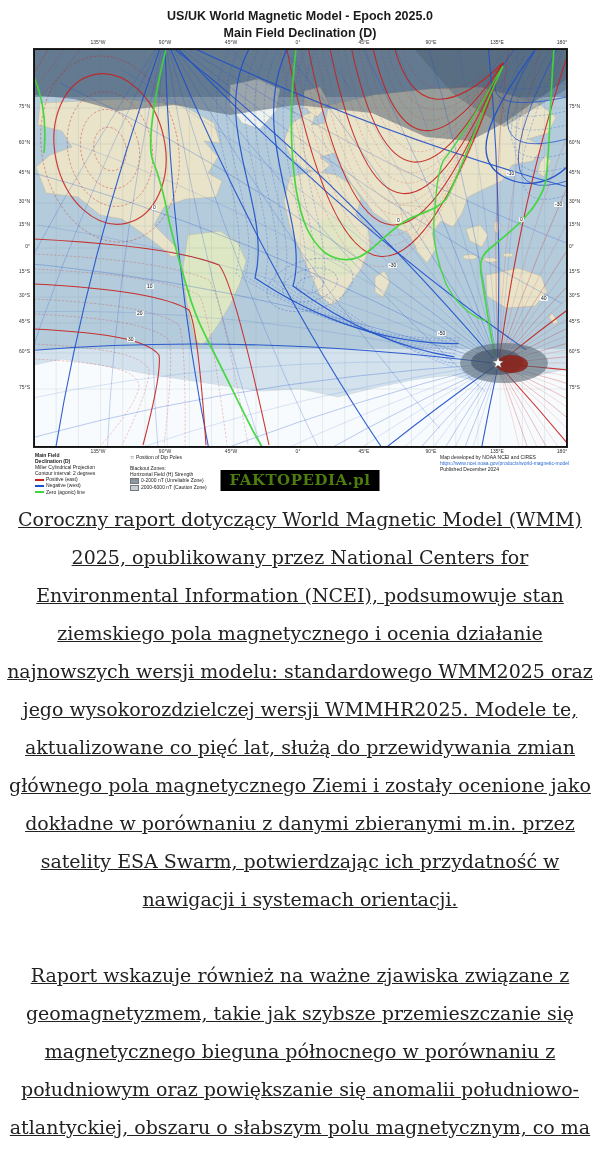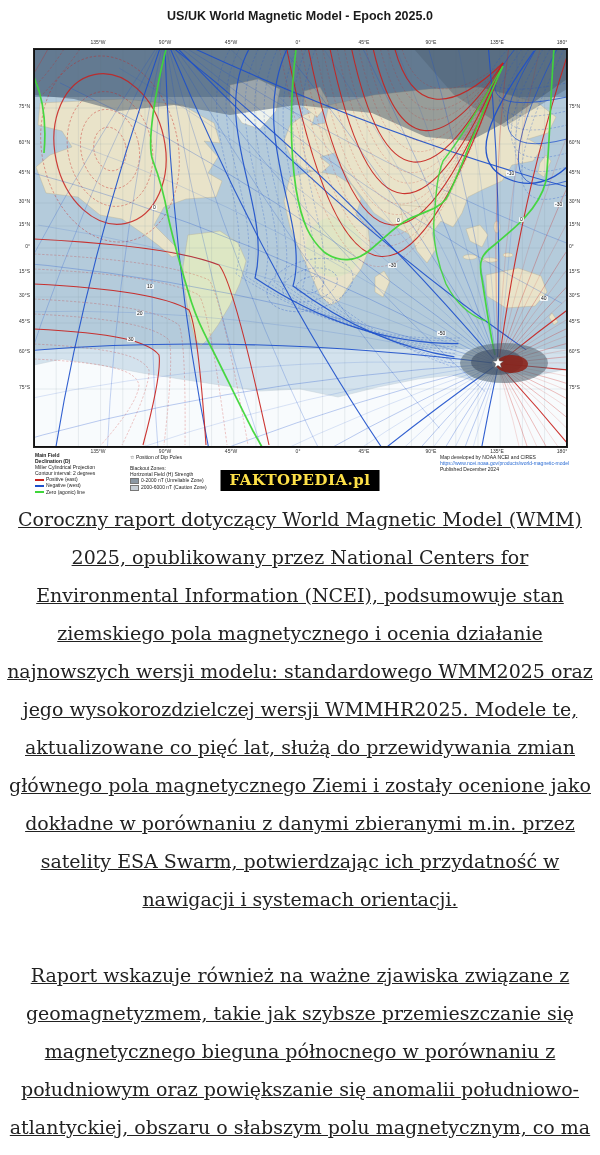--- a/index.html
+++ b/index.html
@@ -21,35 +21,36 @@
   .lg-col1{position:absolute;left:35px;top:1px;width:92px;}
   .lg-col2{position:absolute;left:130px;top:3px;width:110px;}
   .lg-col3{position:absolute;left:440px;top:3px;width:150px;}
   .lg-b{font-weight:bold;}
   .sw{display:inline-block;width:9px;height:2px;vertical-align:middle;margin-right:2px;}
   .zb{display:inline-block;width:7px;height:4px;vertical-align:middle;margin-right:2px;border:0.5px solid #777;}
   .lg-url{color:#2b6cd4;}
   .lg-row{white-space:nowrap;}
   
   .badge{position:absolute;left:50%;transform:translateX(-50%);top:470px;background:#000;
-         color:#fde047;font-family:"DejaVu Serif",serif;font-weight:bold;font-size:15px;
+         color:#4d7c0f;font-family:"DejaVu Serif",serif;font-weight:bold;font-size:15px;
          padding:1px 9px 2px 9px;letter-spacing:.5px;}
   
   .article{position:absolute;top:500px;left:0;width:600px;padding:0 6px;box-sizing:border-box;
            font-family:"DejaVu Serif",serif;font-size:19px;line-height:38px;color:#222;
            text-align:center;}
   .article p{margin:0 0 38px 0;text-decoration:underline;}
 </style>
 </head>
 <body>
 
 <div class="stage">
 
   <div class="title">
     <div>US/UK World Magnetic Model - Epoch 2025.0</div>
+    <div>Main Field Declination (D)</div>
   </div>
 
   <svg id="mapsvg" class="mapsvg" viewBox="0 0 533 398" preserveAspectRatio="none">
 
     <rect x="0" y="0" width="533" height="398" fill="#b4cbdb"></rect>
     <rect x="0" y="300" width="533" height="98" fill="#d3e2ed"></rect>
     <rect x="0" y="0" width="533" height="48" fill="#7e9cb8"></rect>
     <g stroke="#b9ae90" stroke-width="0.4" fill="#e9e3c9">
       <path d="M6,54 L90,50 L148,56 L180,74 L186,94 L170,92 L184,108 L174,124 L188,132 L182,148 L152,150 L130,158 L120,176 L132,188 L142,198 L147,205 L138,208 L124,196 L108,184 L88,170 L66,166 L44,148 L12,144 L2,118 L16,106 L38,98 L28,82 L4,76 Z"></path>
       <path d="M196,36 L224,30 L246,40 L242,62 L226,80 L208,74 L196,56 Z" fill="#eef2ec"></path>

